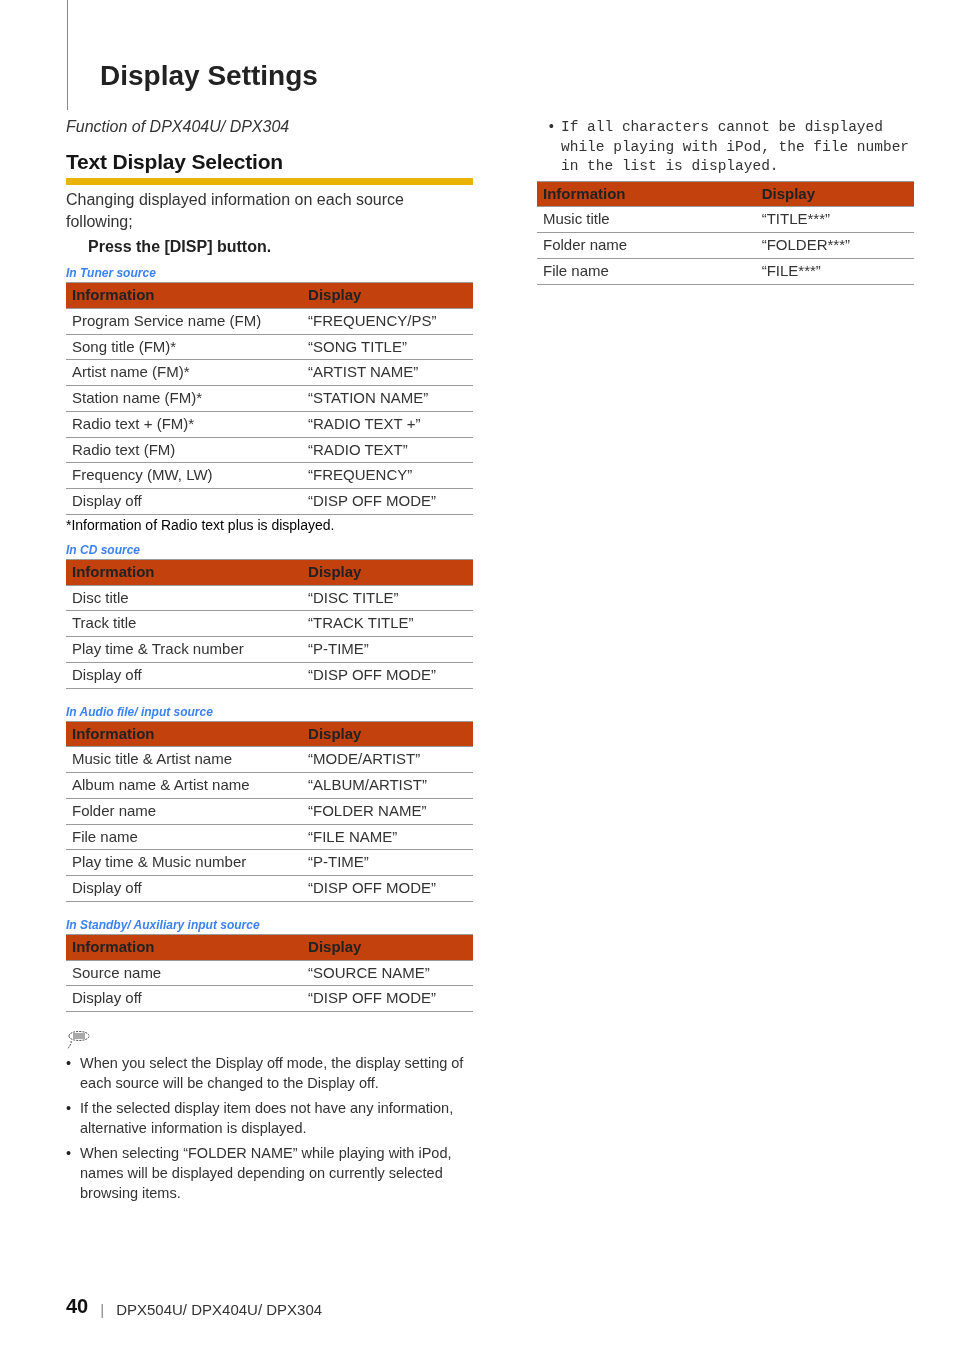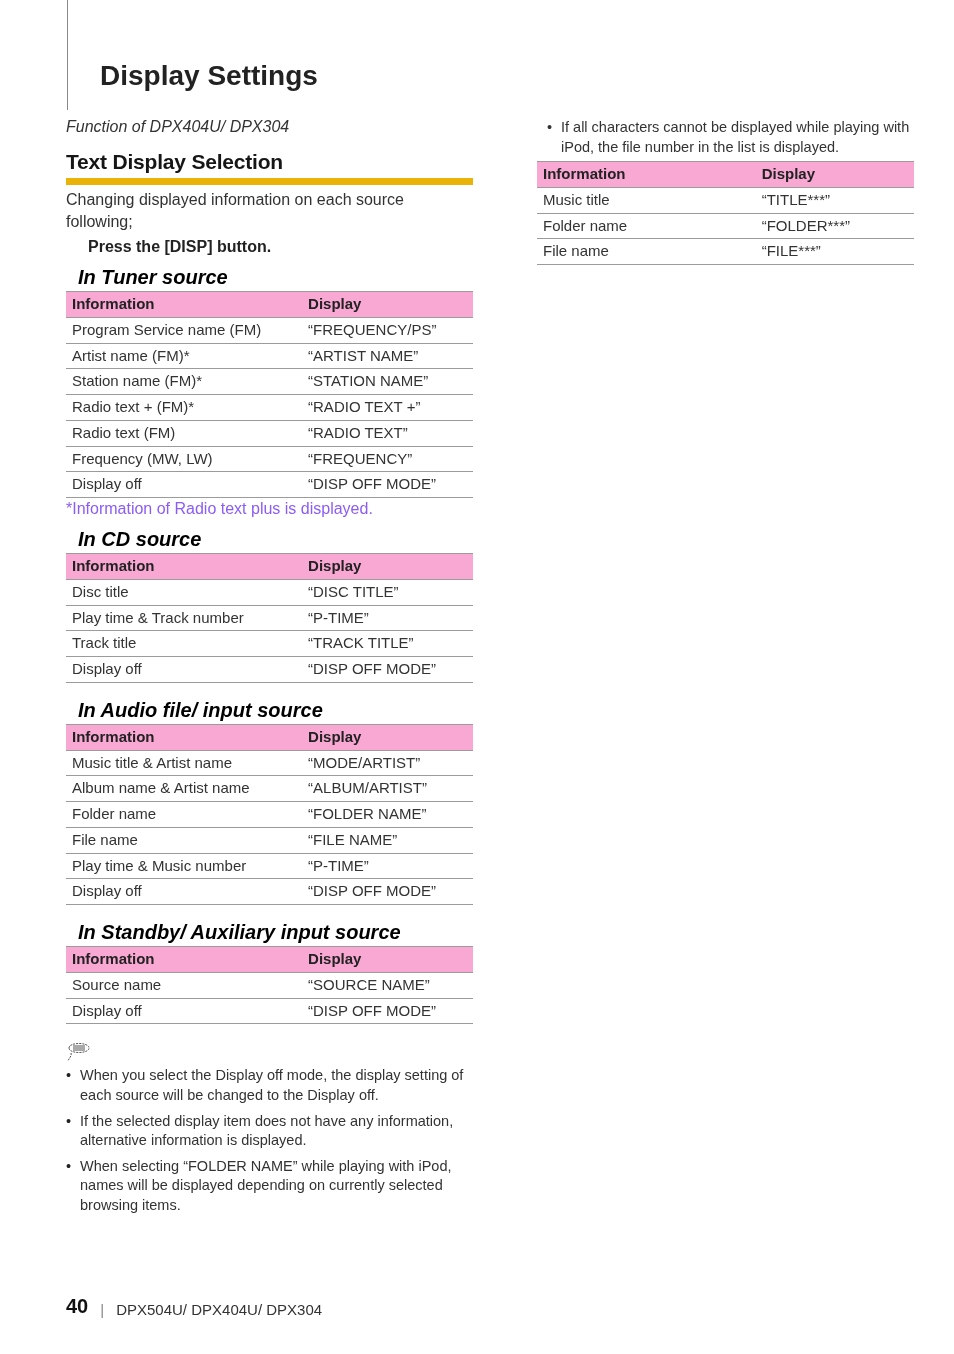--- a/index.html
+++ b/index.html
@@ -61,53 +61,53 @@
     line-height: 1.35;
     margin: 2px 0 6px 0;
   }
   .press {
     font-size: 16px;
     font-weight: 700;
     color: #222;
     margin: 0 0 10px 22px;
   }
   .sub-head {
-    font-size: 20px;
+    font-size: 12px;
     font-weight: 700;
     font-style: italic;
-    color: #000000;
-    margin: 6px 0 2px 12px;
+    color: #3b82f6;
+    margin: 6px 0 2px 0;
   }
   table.info {
     width: 100%;
     border-collapse: collapse;
     font-size: 15px;
     color: #333;
     table-layout: fixed;
   }
   table.info th, table.info td {
     text-align: left;
     padding: 3px 6px 3px 6px;
     border-bottom: 1px solid #9b9b9b;
     font-family: "Helvetica Neue Condensed", "Arial Narrow", Arial, sans-serif;
     font-stretch: condensed;
     font-weight: 300;
     line-height: 1.25;
   }
   table.info th {
-    background: #f9a8d4;
+    background: #c2410c;
     font-weight: 700;
     color: #222;
     border-top: 1px solid #9b9b9b;
   }
   table.info th:first-child { width: 58%; }
   table.info th:last-child  { width: 42%; }
   .note {
-    font-size: 16px;
-    color: #8b5cf6;
+    font-size: 14px;
+    color: #000000;
     margin: 2px 0 10px 0;
   }
   .spacer-10 { height: 10px; }
 
   .notes-icon {
     margin: 14px 0 4px 0;
   }
   .notes-icon svg { display: block; }
 
   .notes-list {
@@ -134,20 +134,21 @@
   .right-note {
     font-size: 14.5px;
     color: #333;
     line-height: 1.35;
     margin: 0 0 4px 0;
   }
   .right-note li {
     position: relative;
     padding-left: 14px;
     list-style: none;
+    font-family: Liberation Mono, monospace;
   }
   .right-note li::before {
     content: "•";
     position: absolute;
     left: 0;
     top: 0;
   }
   .right-table-wrap {
     padding-left: 30px;
   }
@@ -195,20 +196,24 @@
           <th>Information</th>
           <th>Display</th>
         </tr>
       </thead>
       <tbody>
         <tr>
             <td>Program Service name (FM)</td>
             <td>“FREQUENCY/PS”</td>
           </tr>
         <tr>
+            <td>Song title (FM)*</td>
+            <td>“SONG TITLE”</td>
+          </tr>
+        <tr>
             <td>Artist name (FM)*</td>
             <td>“ARTIST NAME”</td>
           </tr>
         <tr>
             <td>Station name (FM)*</td>
             <td>“STATION NAME”</td>
           </tr>
         <tr>
             <td>Radio text + (FM)*</td>
             <td>“RADIO TEXT +”</td>
@@ -236,26 +241,26 @@
           <th>Information</th>
           <th>Display</th>
         </tr>
       </thead>
       <tbody>
         <tr>
             <td>Disc title</td>
             <td>“DISC TITLE”</td>
           </tr>
         <tr>
+            <td>Track title</td>
+            <td>“TRACK TITLE”</td>
+          </tr>
+        <tr>
             <td>Play time &amp; Track number</td>
             <td>“P-TIME”</td>
-          </tr>
-        <tr>
-            <td>Track title</td>
-            <td>“TRACK TITLE”</td>
           </tr>
         <tr>
             <td>Display off</td>
             <td>“DISP OFF MODE”</td>
           </tr>
       </tbody>
     </table>
     <div class="spacer-10"></div>
 
     <div class="sub-head">In Audio file/ input source</div>

